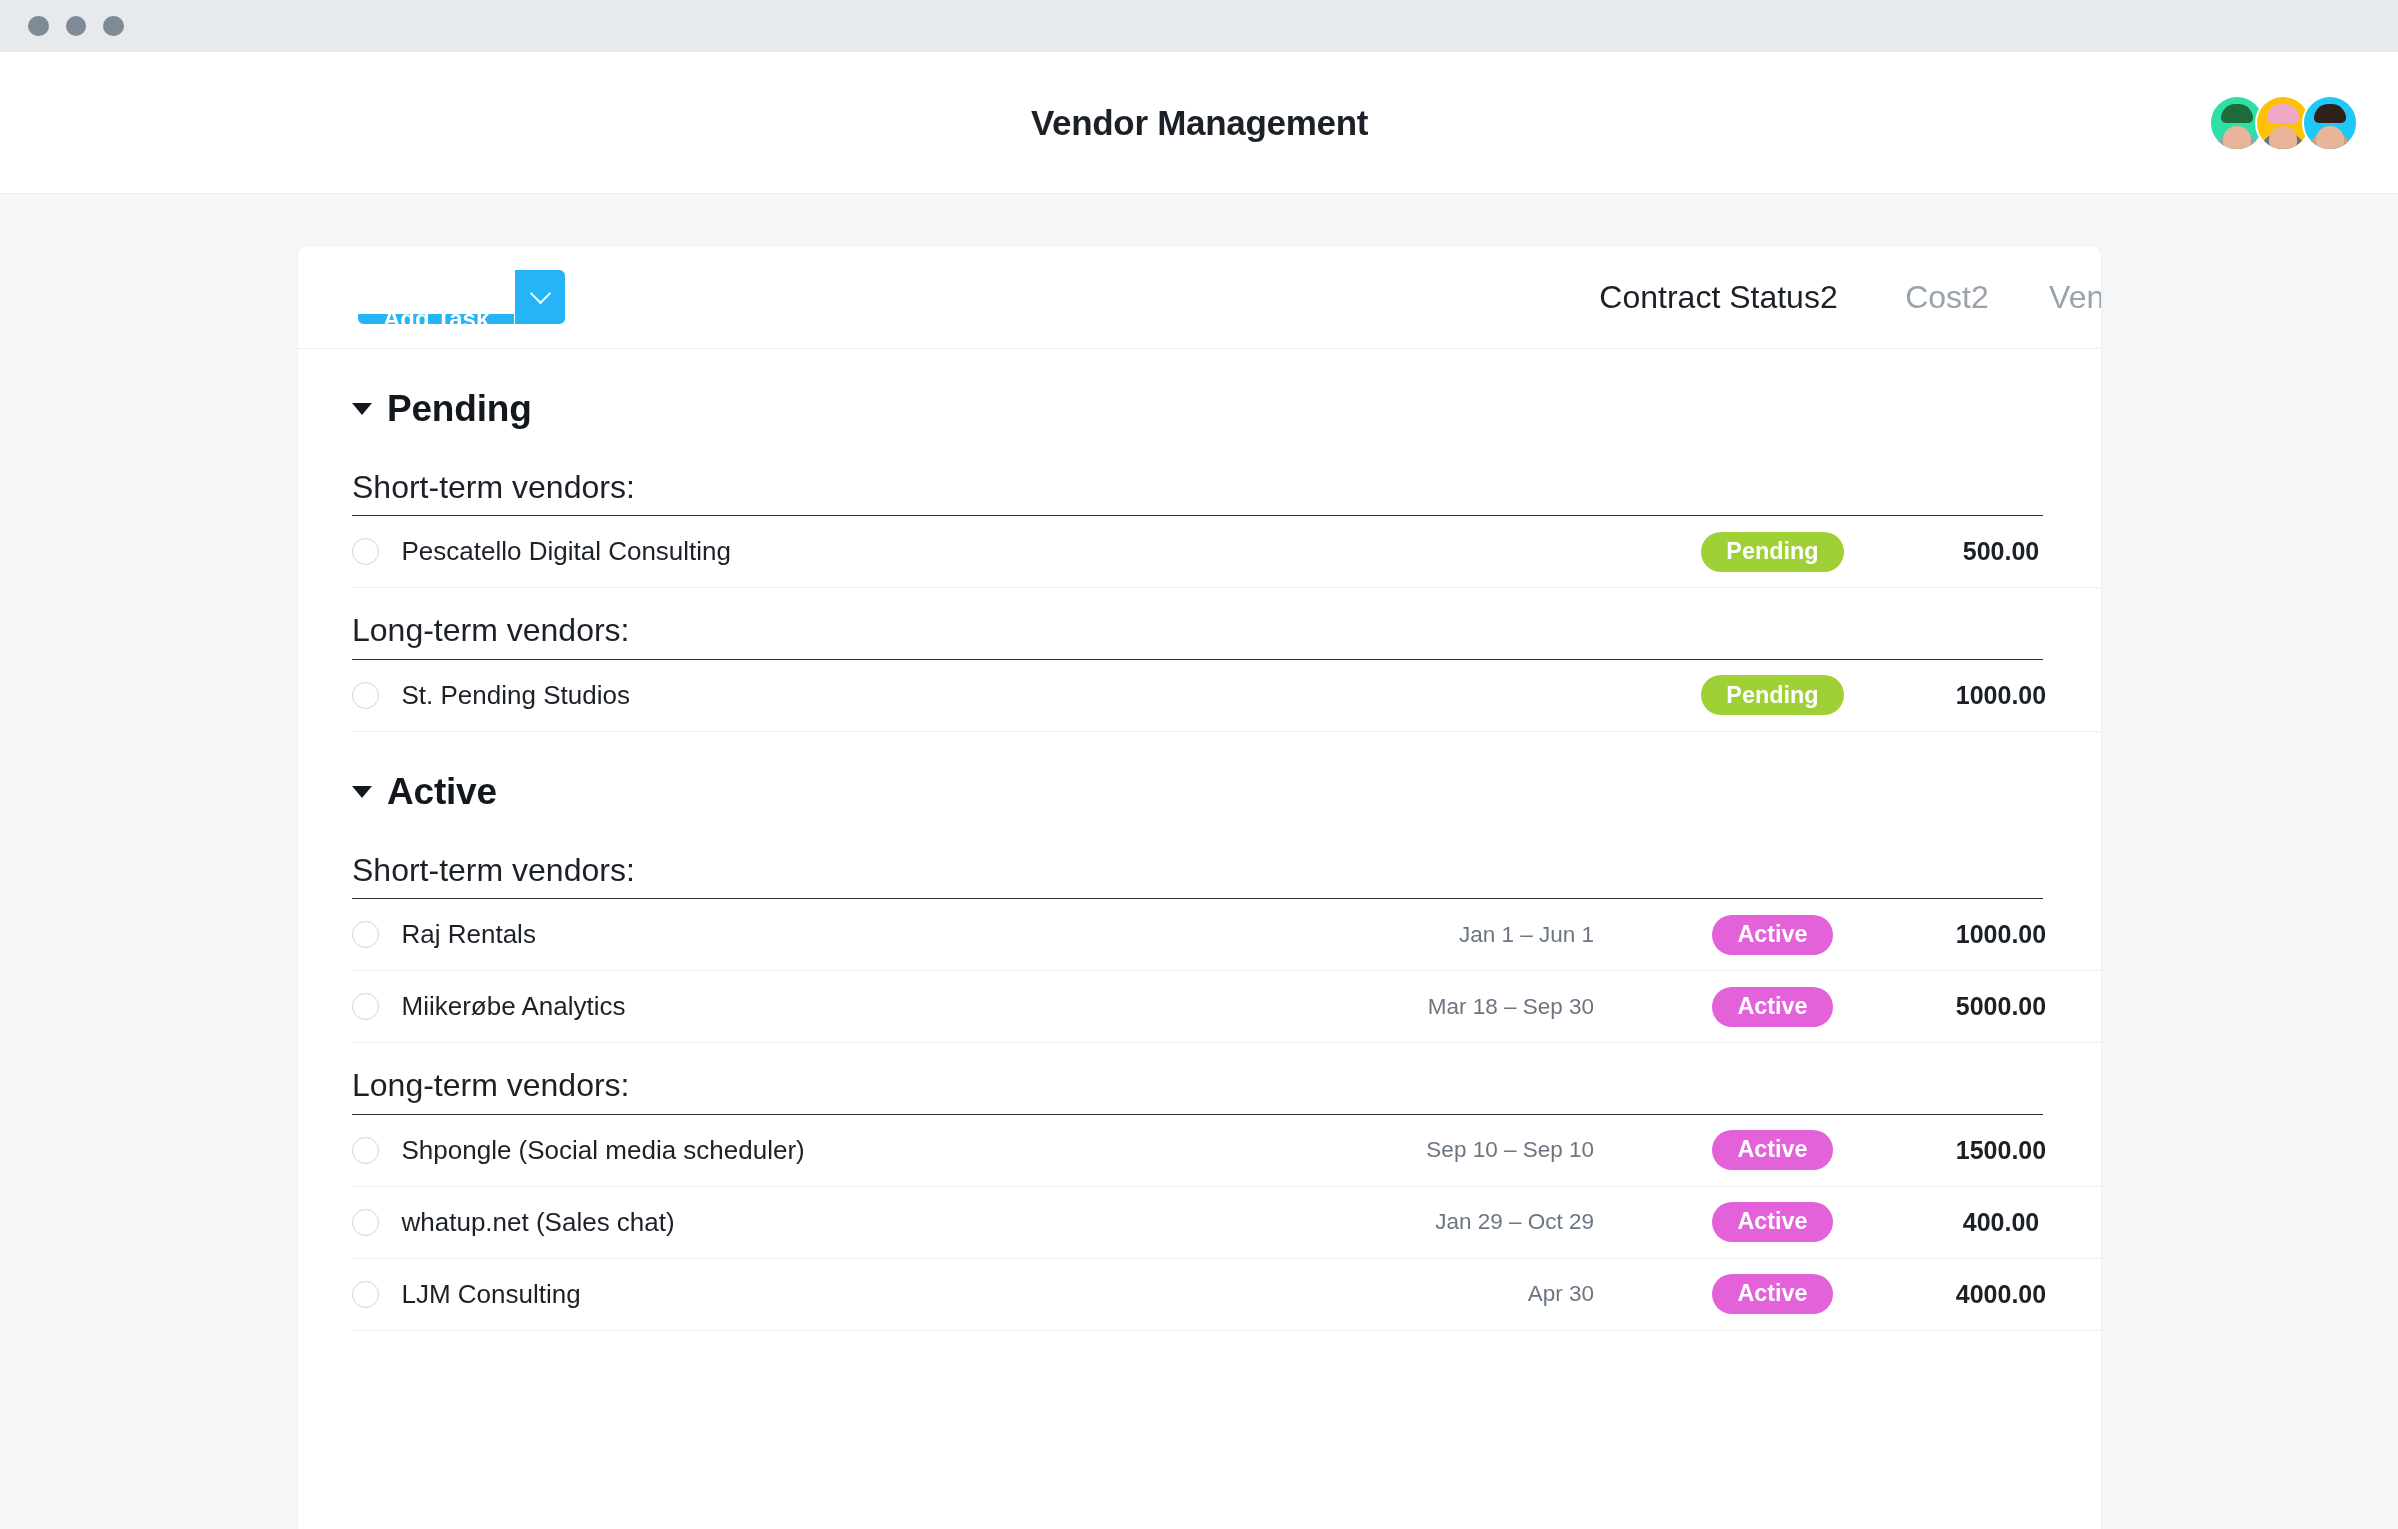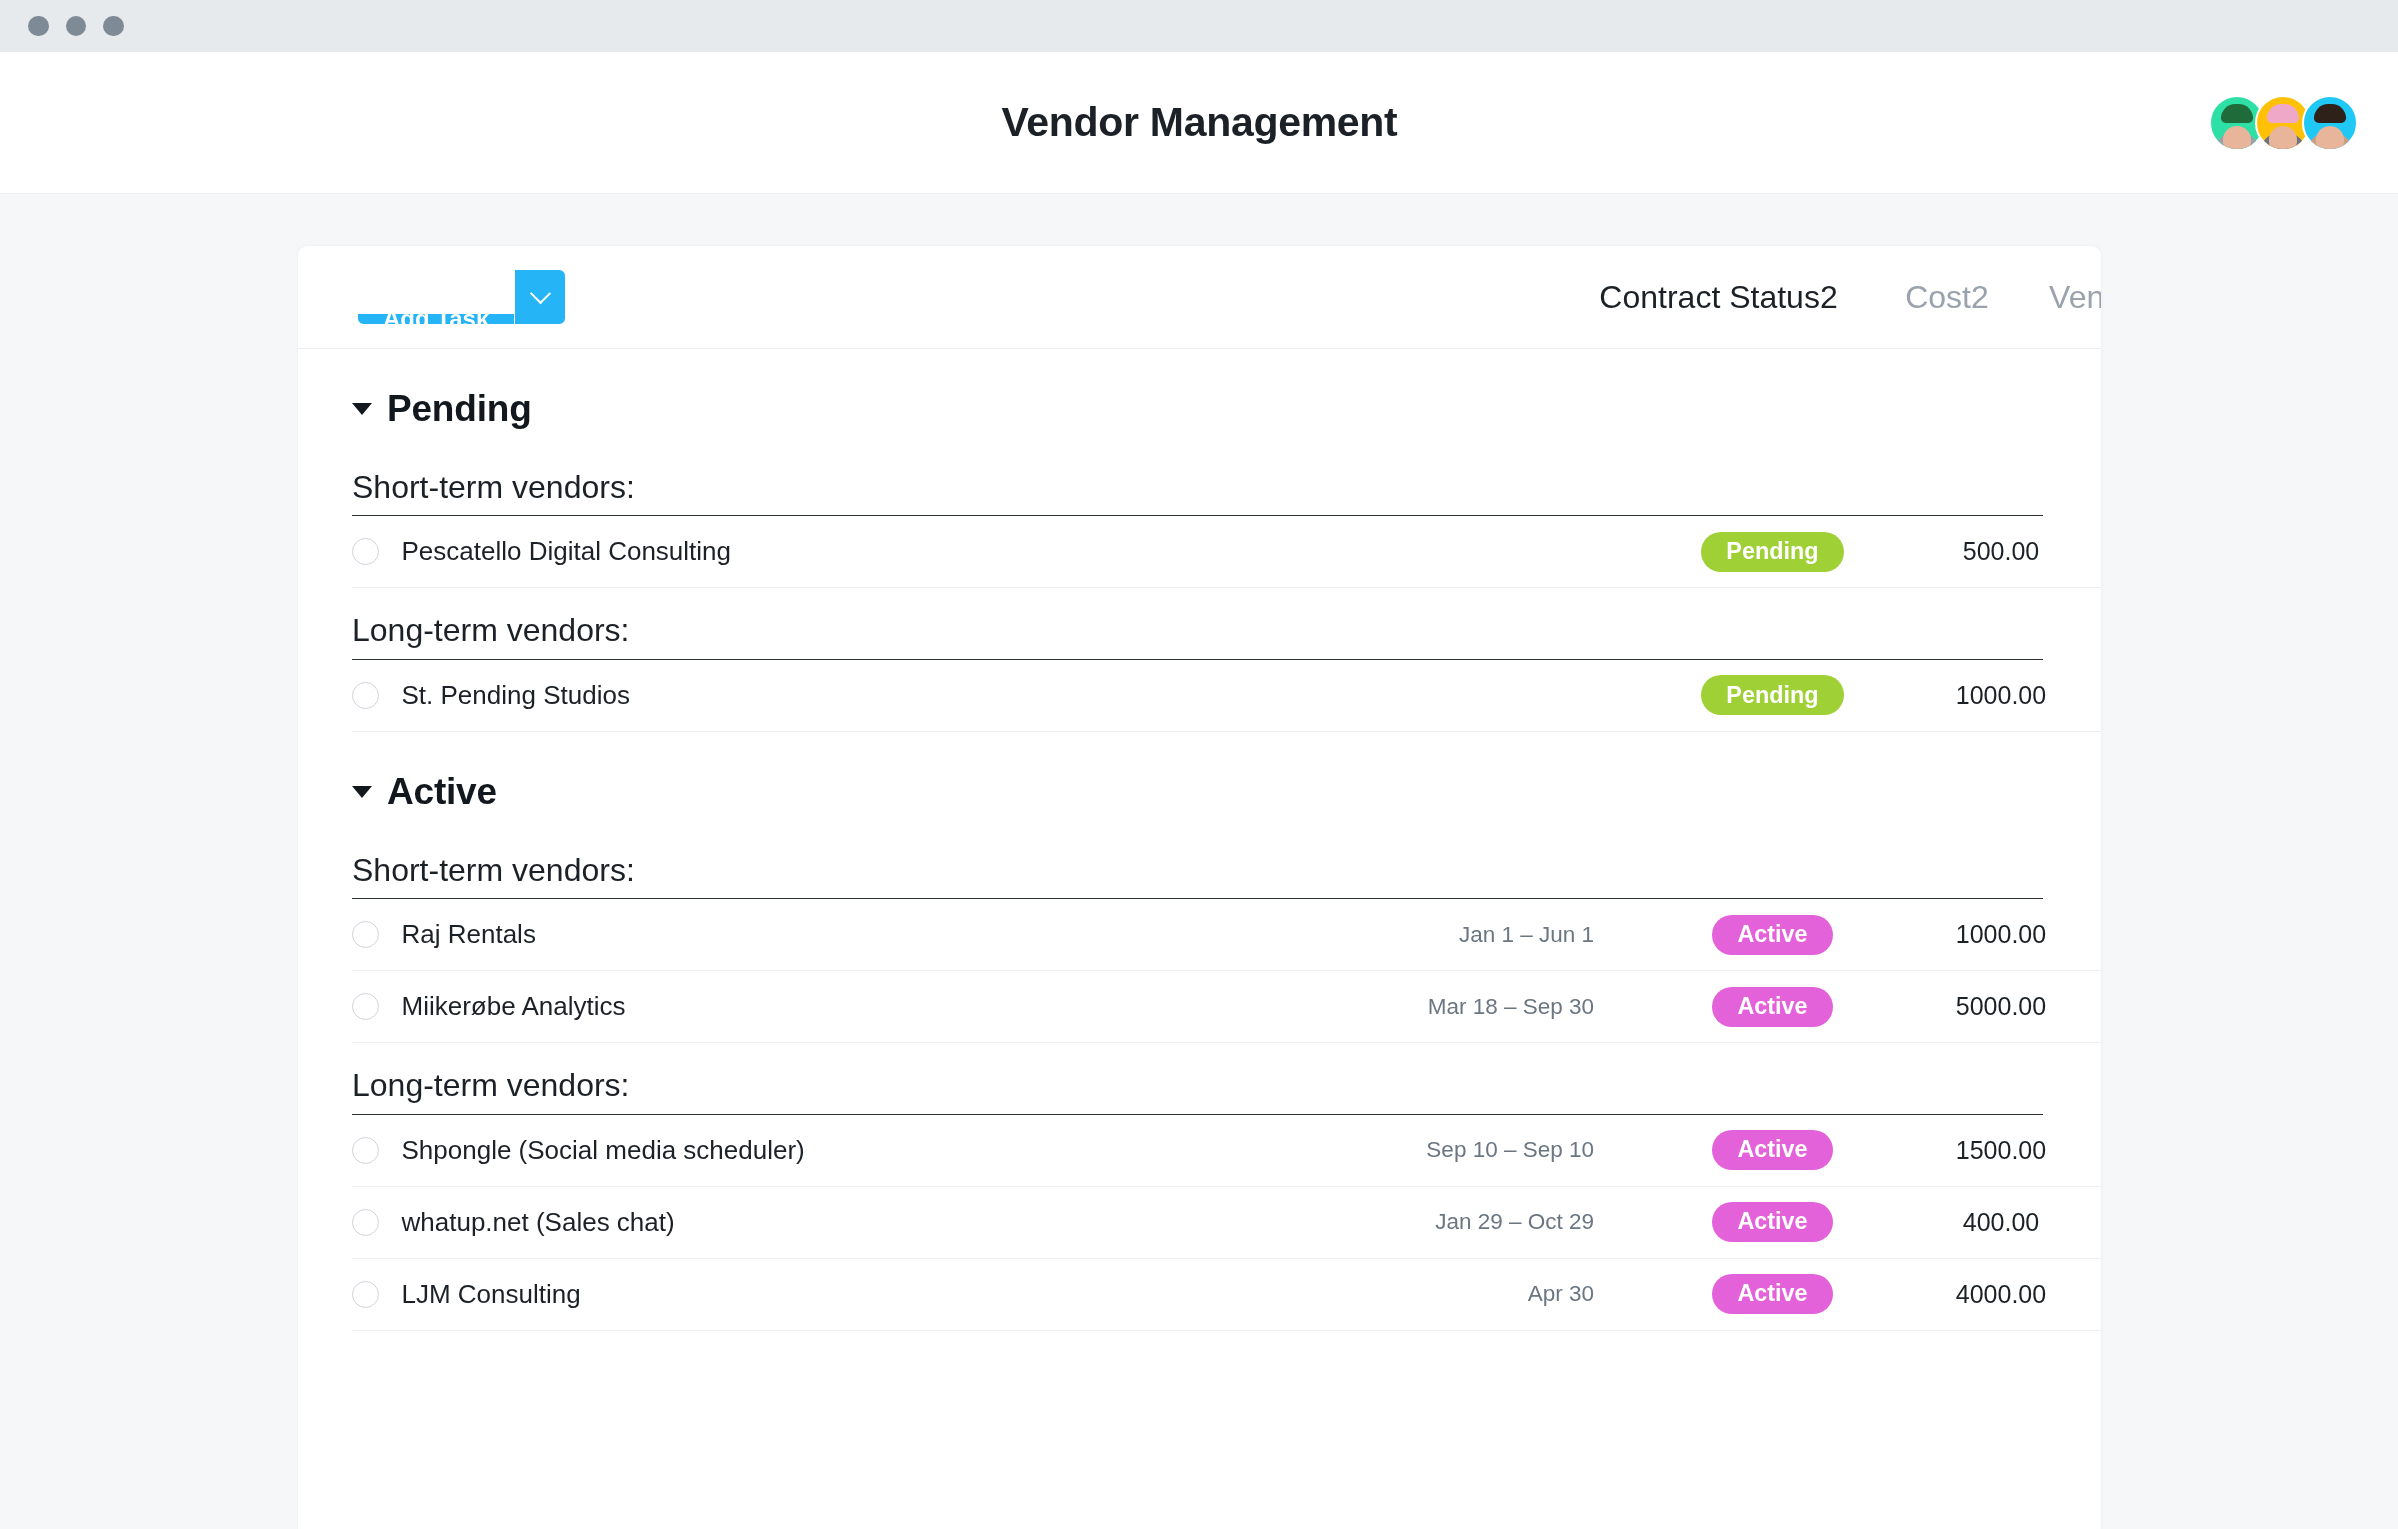--- a/index.html
+++ b/index.html
@@ -36,21 +36,21 @@
   .appbar {
     height: 142px;
     background: #ffffff;
     display: flex;
     align-items: center;
     justify-content: center;
     position: relative;
     border-bottom: 0.9px solid #eceef0;
   }
   .app-title {
-    font-size: 41px;
+    font-size: 35px;
     font-weight: 700;
     color: #1c2127;
     letter-spacing: -0.3px;
   }
   .avatars {
     position: absolute;
     right: 41px;
     top: 50%;
     transform: translateY(-50%);
     display: flex;
@@ -152,21 +152,21 @@
   }
   .chev {
     width: 15px; height: 15px;
     border-right: 2.8px solid #fff;
     border-bottom: 2.8px solid #fff;
     transform: rotate(45deg) translate(-2.8px,-2.8px);
   }
 
   
   .col-status { position: absolute; left: 1280px; width: 281px; text-align: center; }
-  .col-cost   { position: absolute; left: 1561px; width: 176px; text-align: center; }
+  .col-cost   { position: absolute; left: 1561px; width: 176px; text-align: center; font-weight: bold; }
   .col-type   { position: absolute; left: 1737px; width: 225px; text-align: center; }
 
   .colhead {
     font-size: 32px;
     font-weight: 400;
   }
   .colhead.active  { color: #1c2127; }
   .colhead.muted   { color: #9aa3ad; }
 
   

